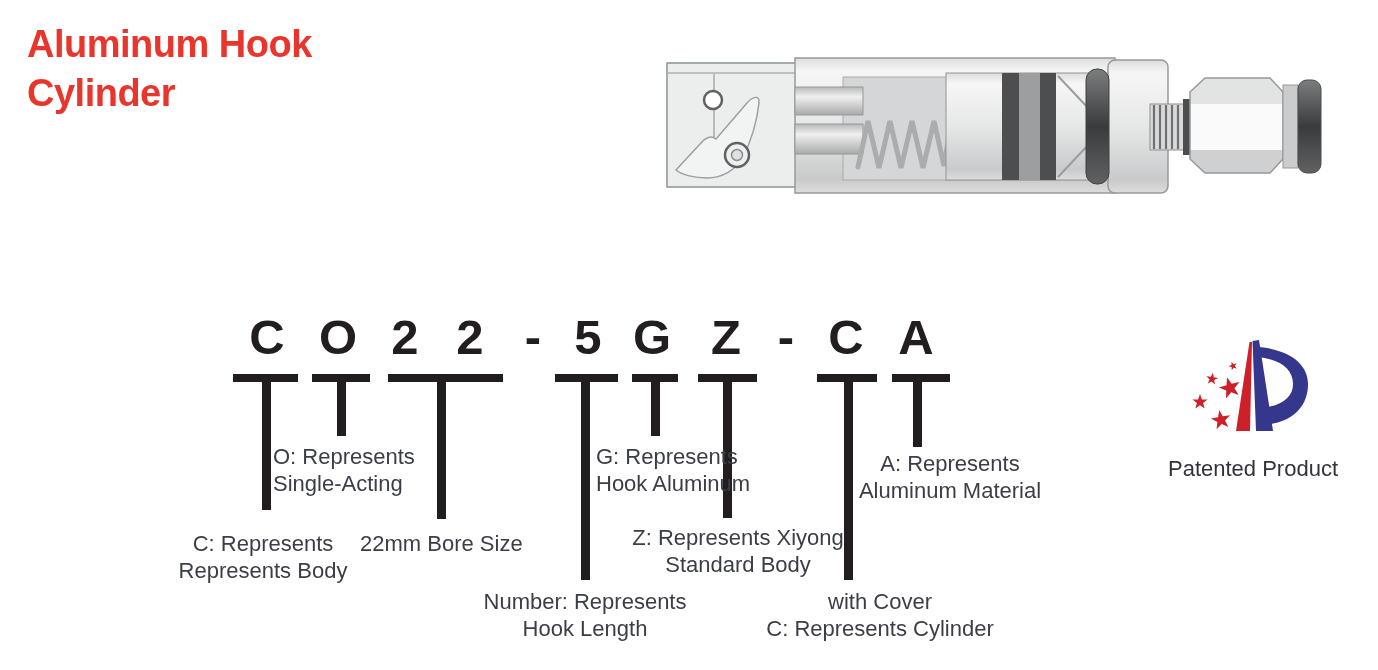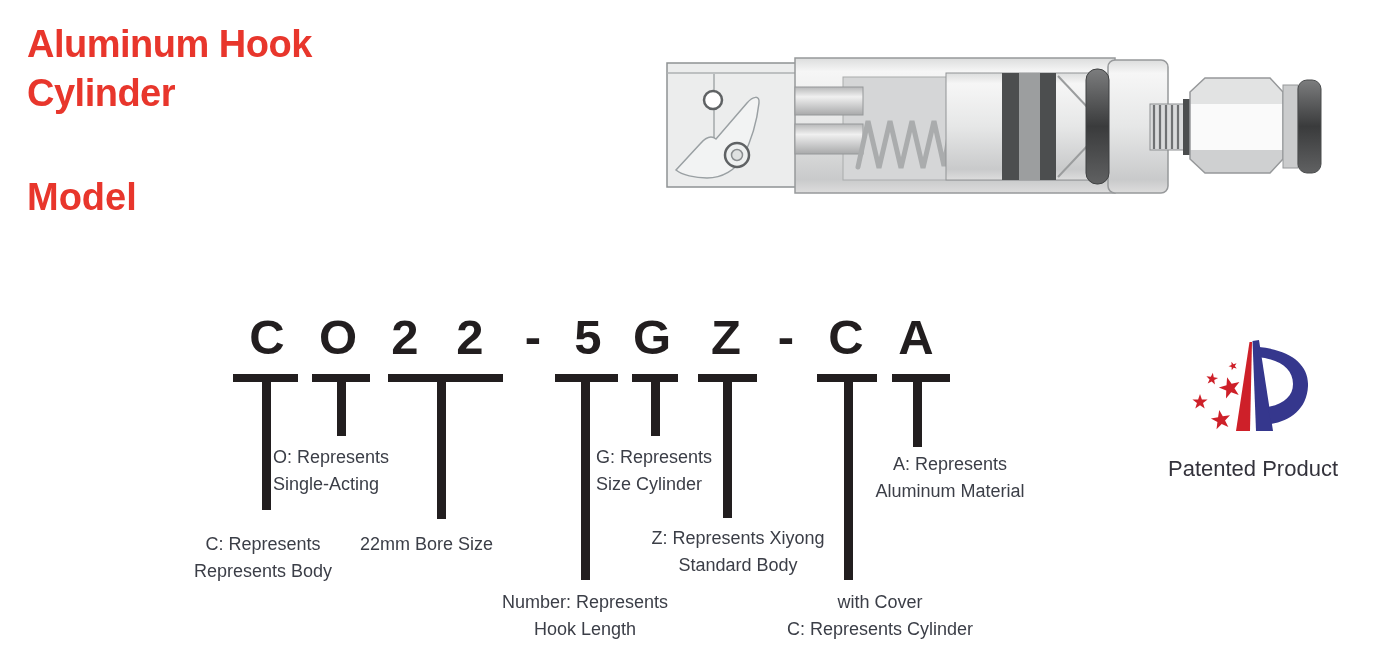--- a/index.html
+++ b/index.html
@@ -6,36 +6,35 @@
   .page{position:relative;width:1345px;height:670px;background:#ffffff;overflow:hidden;
         font-family:"Liberation Sans",sans-serif;}
   .title{position:absolute;left:27px;top:20px;font-size:38px;font-weight:bold;
          line-height:49px;color:#e8362c;letter-spacing:-0.5px;}
   .model-heading{position:absolute;left:27px;top:176px;font-size:38px;font-weight:bold;
          color:#e8362c;}
   .code-char{position:absolute;top:309px;transform:translateX(-50%);
          font-size:49px;font-weight:bold;color:#221e1f;}
   .bar{position:absolute;top:374px;height:8px;background:#221e1f;}
   .stem{position:absolute;top:382px;width:9px;background:#221e1f;}
-  .lbl{position:absolute;color:#3b3e47;font-size:18px;line-height:26.5px;white-space:nowrap;}
+  .lbl{position:absolute;color:#3b3e47;font-size:22px;line-height:26.5px;white-space:nowrap;}
   .lbl.center{transform:translateX(-50%);text-align:center;}
   .patent-caption{position:absolute;left:1253px;top:456px;transform:translateX(-50%);
          font-size:22px;color:#33323b;white-space:nowrap;}
   svg{display:block;}
 </style>
 </head>
 <body>
 
 <div class="page">
 
   <div class="title">
     <span>Aluminum Hook</span><br>
     <span>Cylinder</span>
   </div>
-  <div class="model-heading">Model</div>
 
   <svg width="690" height="170" viewBox="650 40 690 170" style="position:absolute;left:650px;top:40px">
     <defs>
       <linearGradient id="gMetal" x1="0" y1="0" x2="0" y2="1">
         <stop offset="0" stop-color="#dcdddd"></stop>
           <stop offset="0.1" stop-color="#f6f6f6"></stop>
         <stop offset="0.5" stop-color="#e6e7e7"></stop>
           <stop offset="0.9" stop-color="#c9cacb"></stop>
         <stop offset="1" stop-color="#dddddd"></stop>
       </linearGradient>
@@ -155,21 +154,21 @@
   </div>
   <div class="lbl" style="left:360px;top:531px">
     <div>22mm Bore Size</div>
   </div>
   <div class="lbl center" style="left:585px;top:589px">
     <div>Number: Represents</div>
     <div>Hook Length</div>
   </div>
   <div class="lbl" style="left:596px;top:444px">
     <div>G: Represents</div>
-    <div>Size Cylinder</div>
+    <div>Hook Aluminum</div>
   </div>
   <div class="lbl center" style="left:738px;top:525px">
     <div>Z: Represents Xiyong</div>
     <div>Standard Body</div>
   </div>
   <div class="lbl center" style="left:880px;top:589px">
     <div>with Cover</div>
     <div>C: Represents Cylinder</div>
   </div>
   <div class="lbl center" style="left:950px;top:451px">

